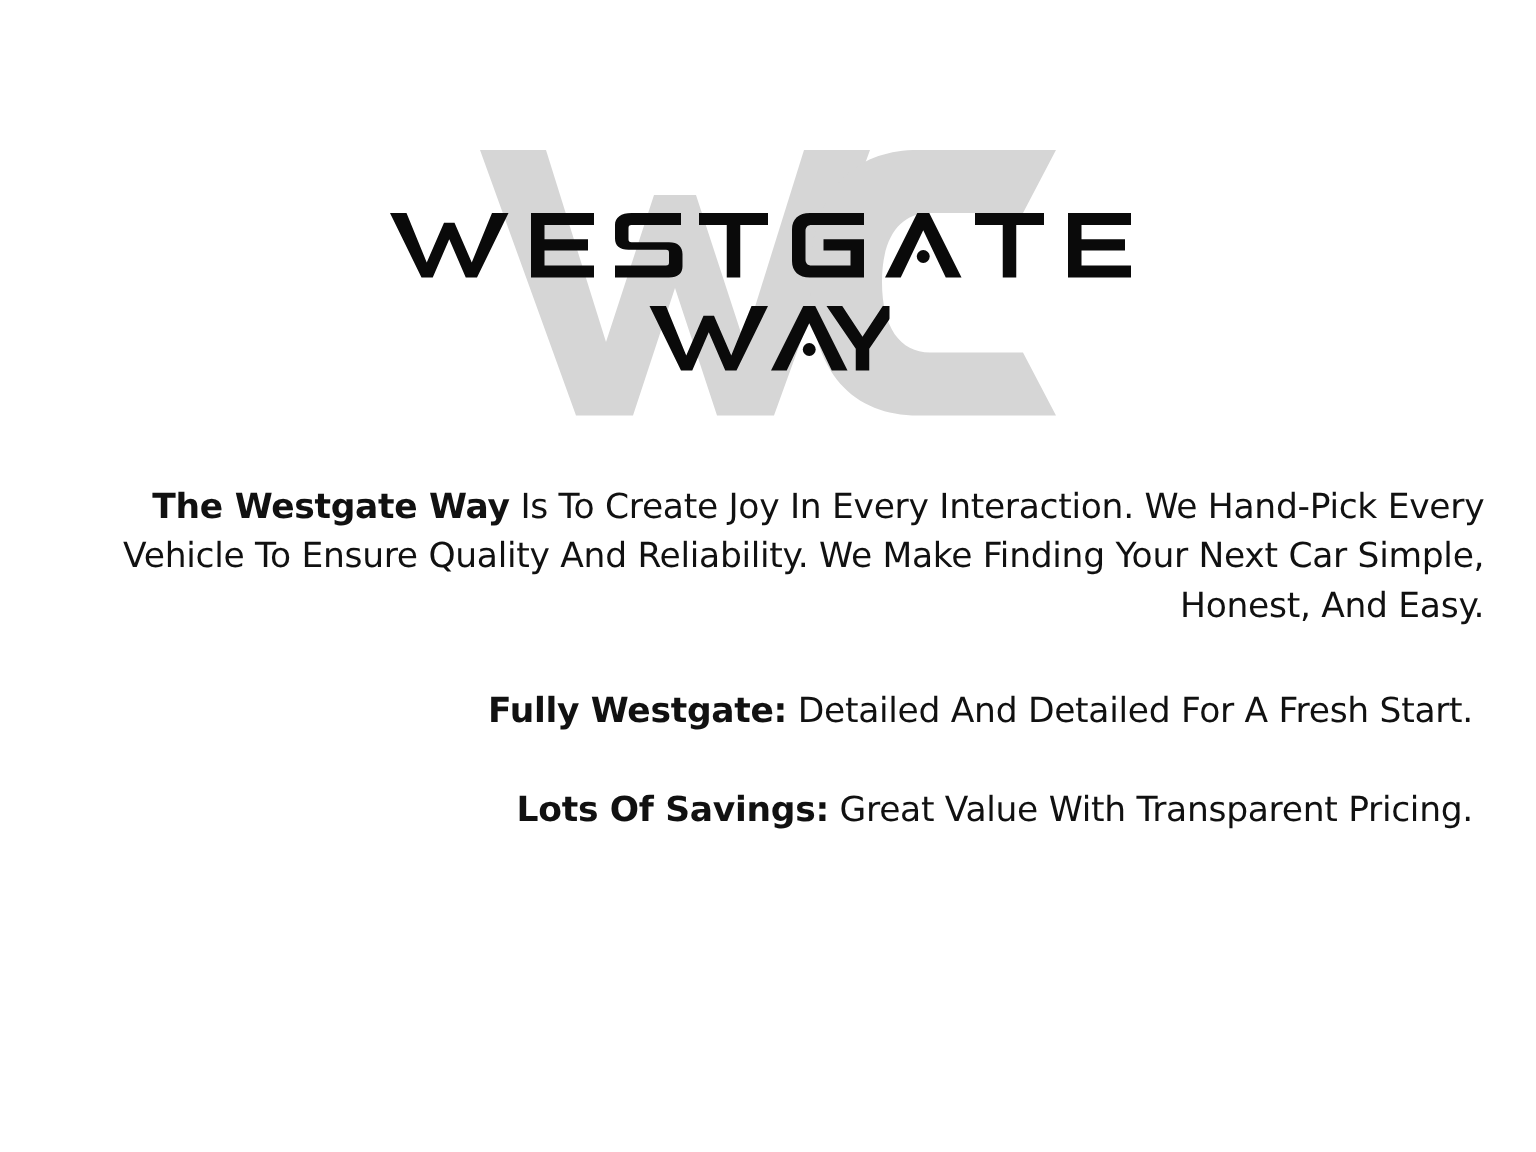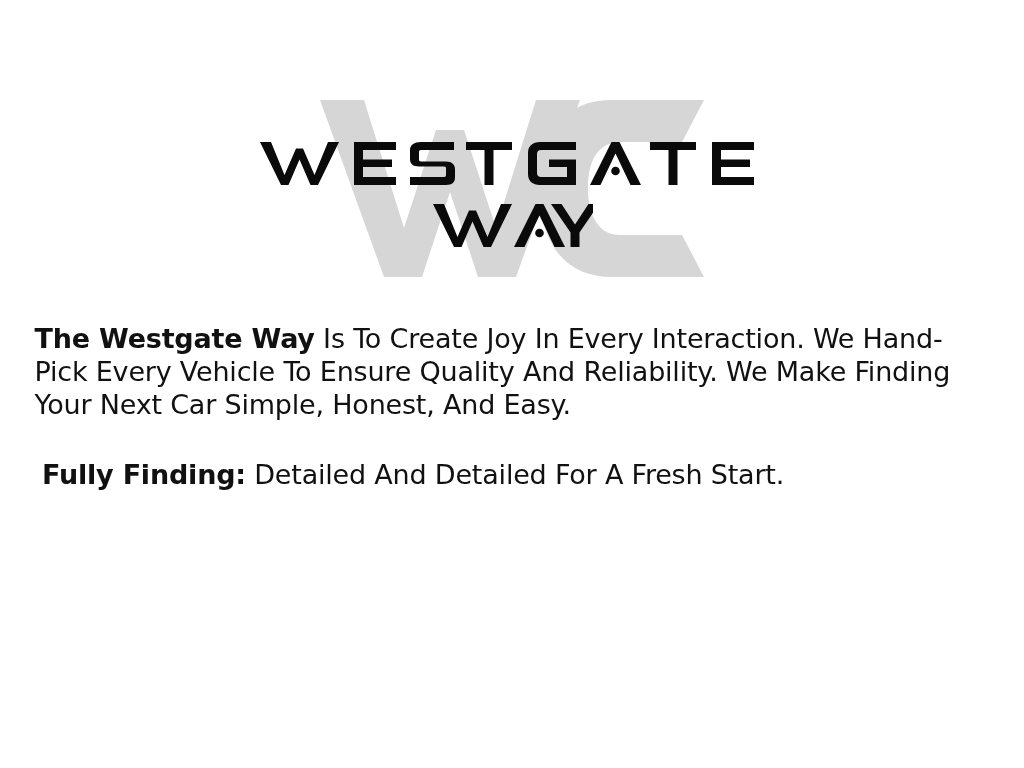--- a/index.html
+++ b/index.html
@@ -68,24 +68,24 @@
     left: 0;
     top: 322px;
     width: 1024px;
     text-align: center;
   }
 
   .para {
     margin: 0 auto;
     color: #111111;
     font-family: "DejaVu Sans", sans-serif;
-    font-size: 27px;
+    font-size: 23px;
     line-height: 33px;
     letter-spacing: -0.2px;
-    text-align: left;
+    text-align: right;
     width: 960px;
   }
 
   .para b, .para .lead {
     font-weight: 700;
   }
 
   .para-intro {
     width: 955px;
   }
@@ -156,23 +156,24 @@
 
     </div>
   </div>
 
   <div class="copy">
 
     <p class="para para-intro"><b>The Westgate Way</b><span> Is To Create Joy In Every Interaction. We Hand-Pick Every Vehicle To Ensure Quality And Reliability. We Make Finding Your Next Car Simple, Honest, And Easy.</span></p>
 
     <div class="gap-1"></div>
 
-    <p class="para line-fully"><b>Fully Finding:</b><span> Detailed And Detailed For A Fresh Start.</span></p>
+    <p class="para line-fully"><b>Fully Westgate:</b><span> Detailed And Detailed For A Fresh Start.</span></p>
 
     <div class="gap-2"></div>
 
+    <p class="para line-savings"><b>Lots Of Savings:</b><span> Great Value With Transparent Pricing.</span></p>
 
     <div class="gap-3"></div>
 
 
   </div>
 
 </div>
 
 </body></html>

